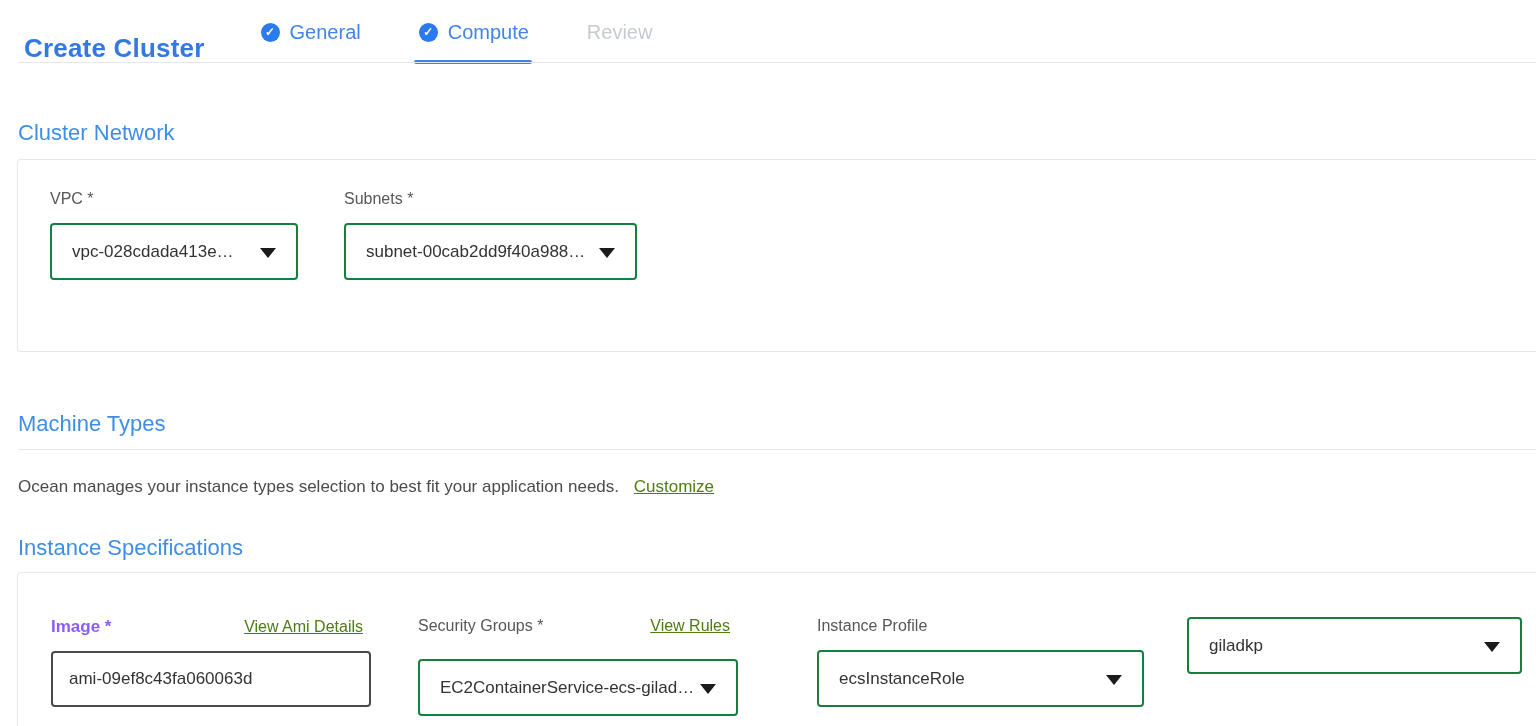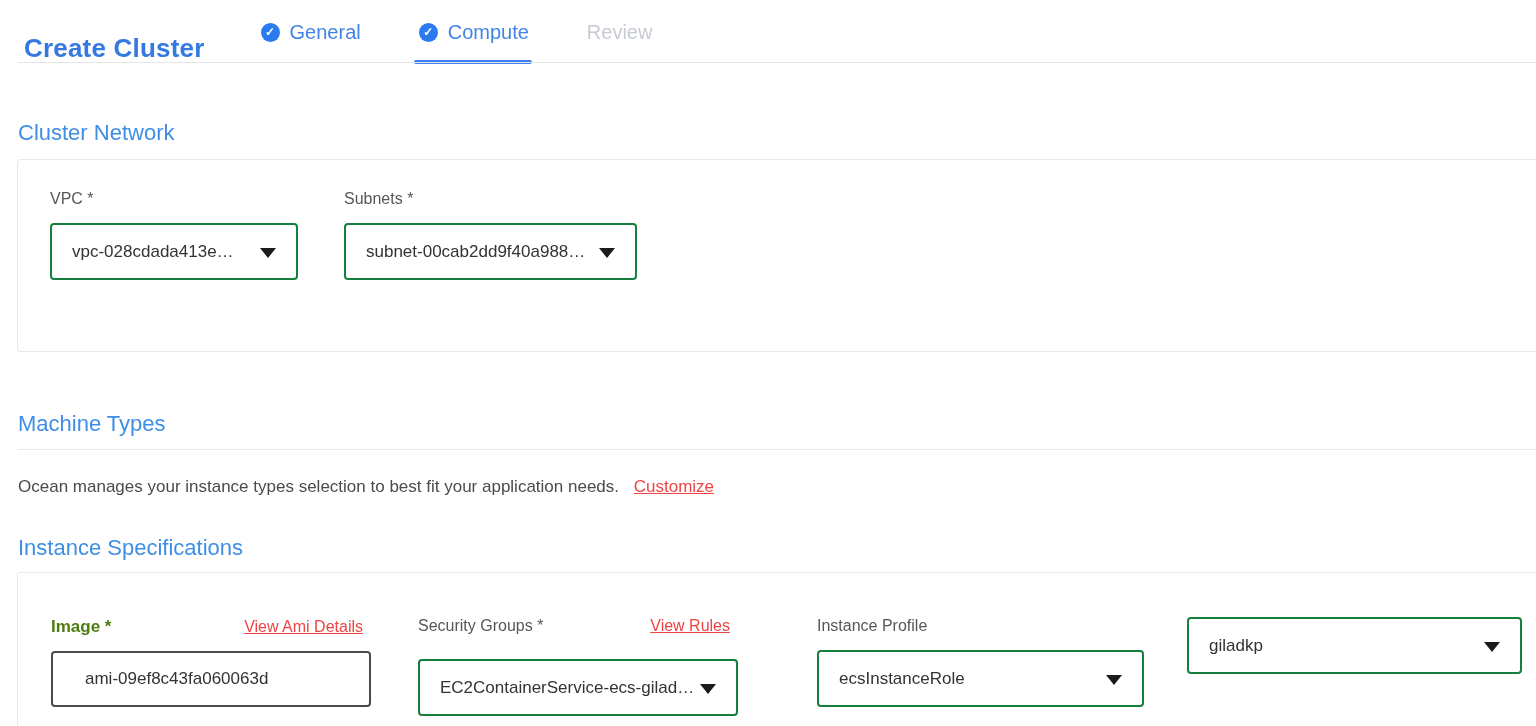--- a/index.html
+++ b/index.html
@@ -37,32 +37,32 @@
   .fg-subnets { width:293px; margin-left:46px; }
   .fg-image   { width:320px; }
   .fg-sg      { width:320px; margin-left:47px; }
   .fg-profile { width:327px; margin-left:79px; }
   .fg-keypair { width:335px; margin-left:43px; }
 
   .field-label { font-size:16px; color:#575757; line-height:18px; margin-bottom:15px; }
   .label-row { display:flex; justify-content:space-between; align-items:baseline;
                padding-right:8px; margin-bottom:15px; }
   .label-row .field-label { margin-bottom:9px; }
-  .label-strong { font-size:17px; font-weight:600; color:#4d7c0f; line-height:19px; }
-  .inline-link { font-size:16px; color:#ef4444; text-decoration:underline; cursor:pointer; }
+  .label-strong { font-size:17px; font-weight:600; color:#8b5cf6; line-height:19px; }
+  .inline-link { font-size:16px; color:#4d7c0f; text-decoration:underline; cursor:pointer; }
 
   .select-box { position:relative; height:57px; border:2px solid #15803d; border-radius:4px;
                 background:#fff; display:flex; align-items:center; padding:0 44px 0 20px;
                 font-size:17px; color:#333; cursor:pointer; }
   .select-value { white-space:nowrap; overflow:hidden; }
   .caret-down { position:absolute; right:20px; top:50%; margin-top:-4px; width:0; height:0;
                 border-left:8px solid transparent; border-right:8px solid transparent;
                 border-top:10px solid #1b1b1b; }
   .text-input { height:56px; width:100%; border:2px solid #4a4a4a; border-radius:4px;
-                background:#fff; padding:0 32px; font-size:17px; color:#333;
+                background:#fff; padding:0 16px; font-size:17px; color:#333;
                 font-family:"Liberation Sans", sans-serif; outline:none; }
 
   .mt-divider { margin:13px 0 0 18px; border:0; border-top:1px solid #e8e8e8; }
   .mt-text { margin:26px 0 0 18px; font-size:17px; color:#4b4b4b; line-height:22px; }
   .mt-text .inline-link { font-size:17px; margin-left:10px; }
 </style>
 </head>
 <body>
 
 <div class="header">

